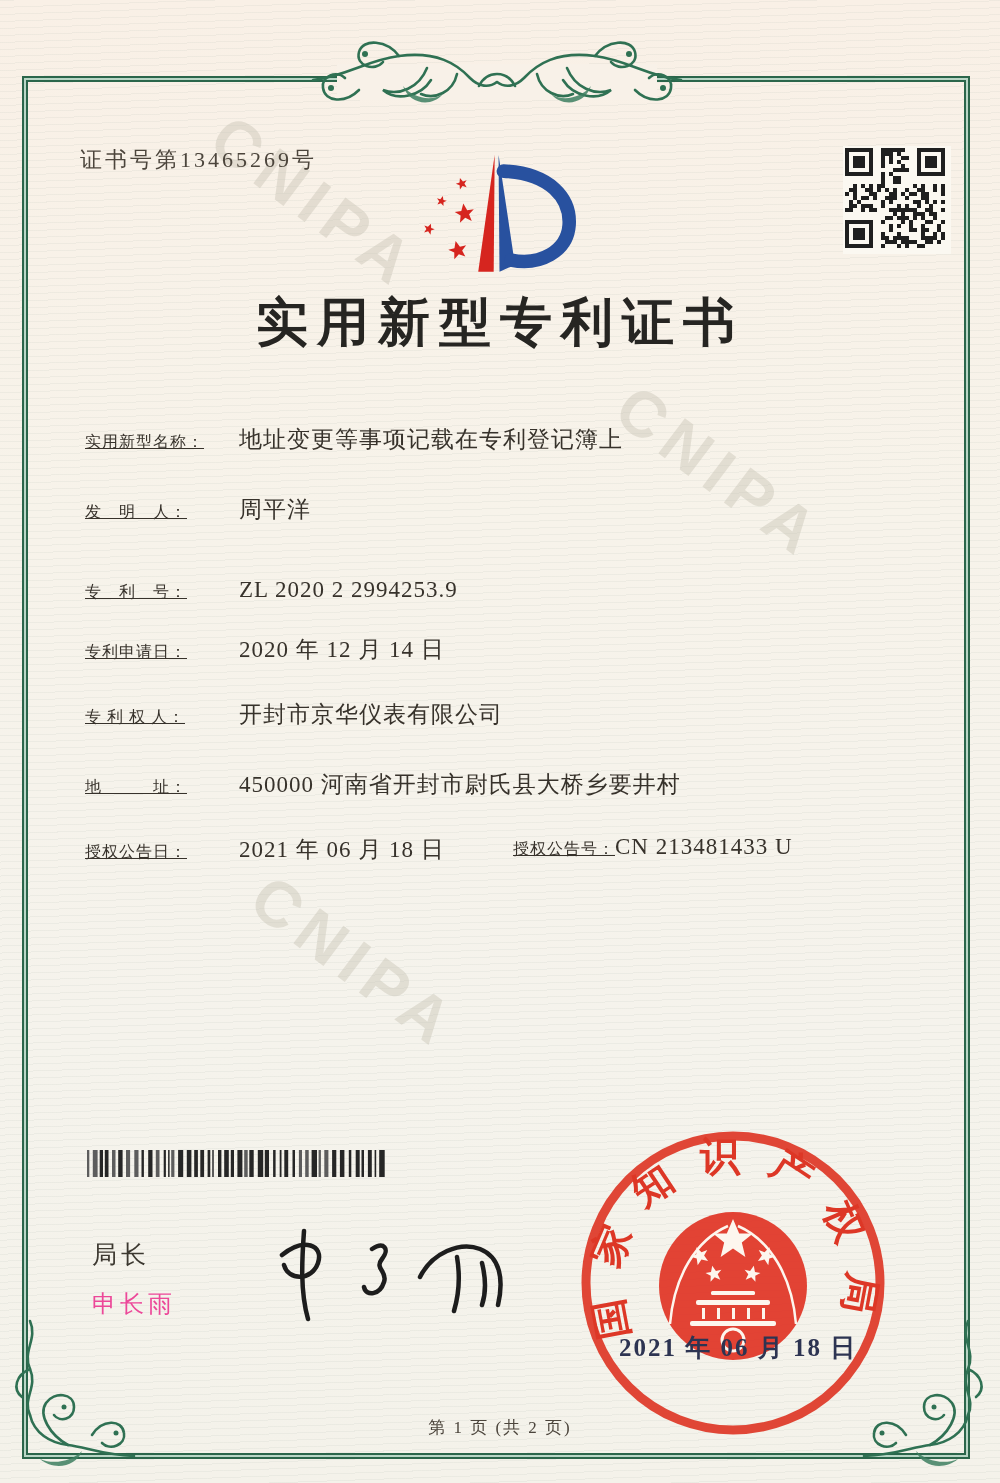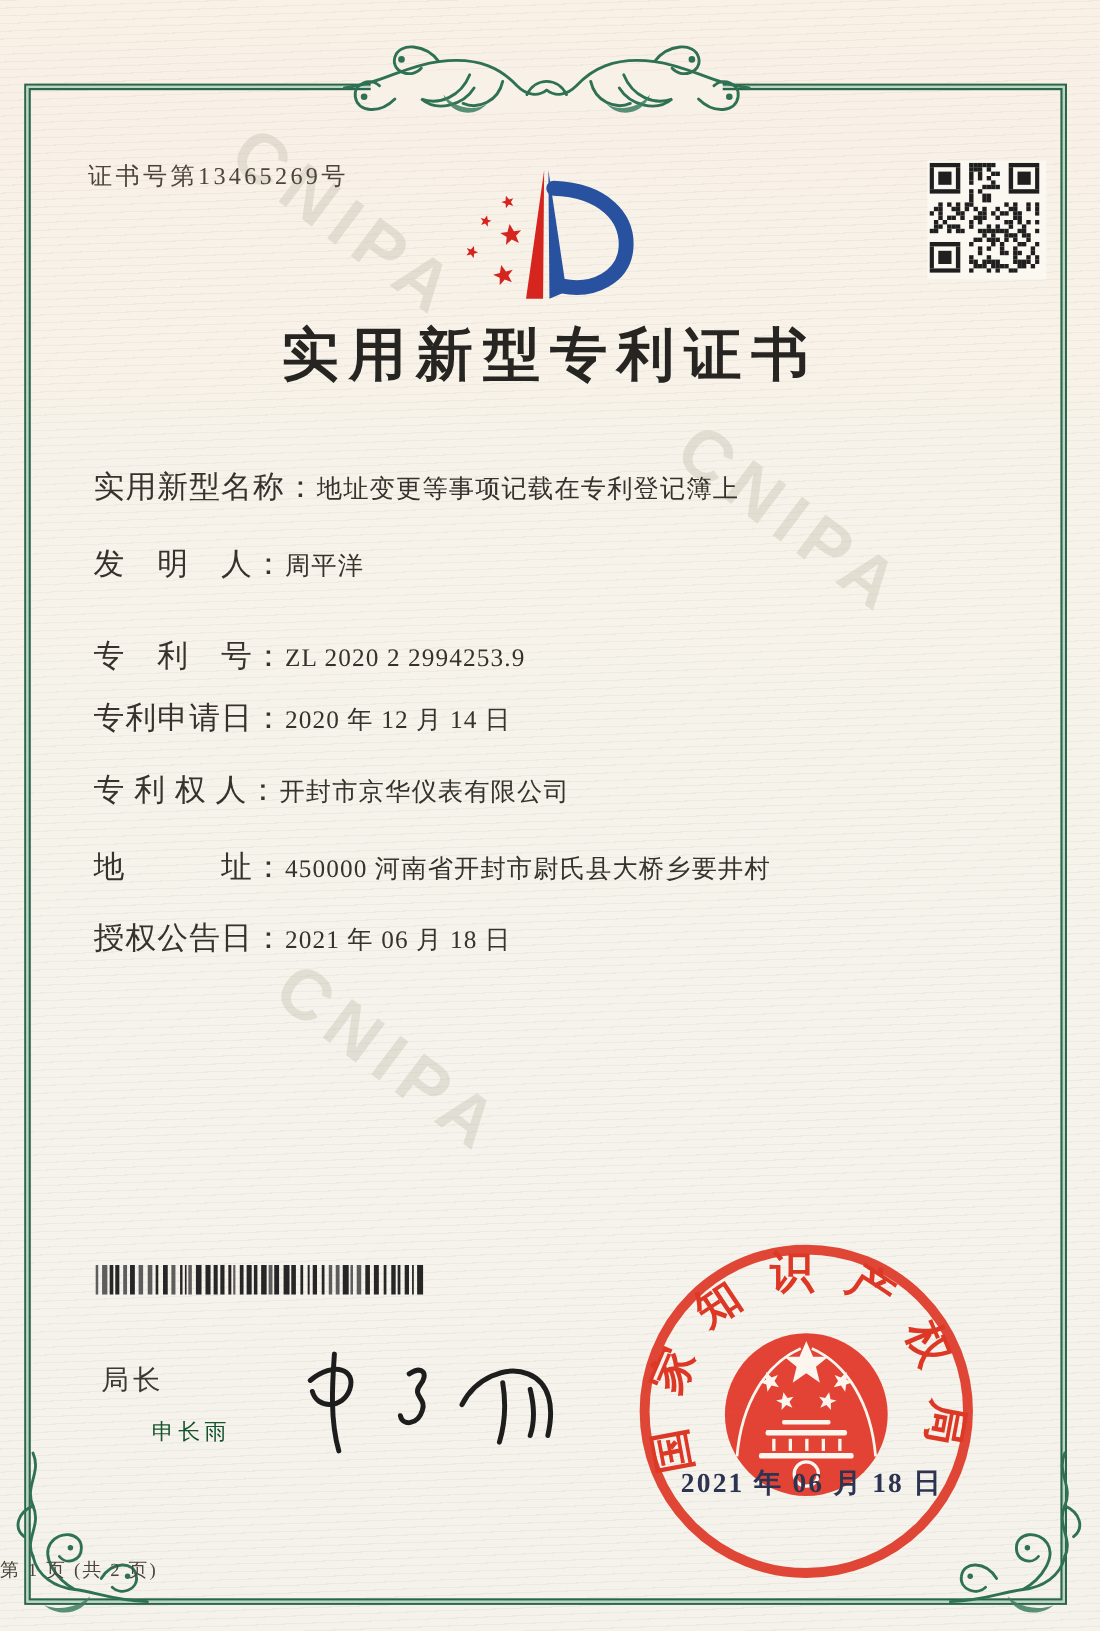--- a/index.html
+++ b/index.html
@@ -36,45 +36,45 @@
   .logo{position:absolute;left:402px;top:146px;}
   .qr{position:absolute;left:843px;top:146px;width:104px;height:104px;background:#fbf8f1;padding:2px;}
 
   .title{
     position:absolute;left:0;top:288px;width:1000px;text-align:center;
     font-size:52px;font-weight:bold;color:#262522;letter-spacing:9px;
   }
 
   .fields{position:absolute;left:85px;top:0;width:832px;}
   .frow{position:absolute;left:0;width:832px;white-space:nowrap;color:#37322b;}
-  .frow .lbl{display:inline-block;min-width:154px;font-size:28px;letter-spacing:1px;}
+  .frow .lbl{display:inline-block;min-width:154px;font-size:16px;letter-spacing:1px;text-decoration:underline;}
   .frow .val{font-size:23px;letter-spacing:1px;}
   .frow .pair2{position:absolute;left:428px;top:0;}
 
   .paras{position:absolute;left:85px;top:886px;width:833px;color:#3b362e;}
   .paras p{
     margin:0;font-size:21.5px;line-height:37px;text-indent:2em;
     text-align:justify;letter-spacing:1.5px;font-style:italic;
   }
 
   .barcode{position:absolute;left:85px;top:1150px;width:300px;height:27px;}
 
   .signer-title{position:absolute;left:92px;top:1238px;font-size:25px;color:#3c3830;letter-spacing:4px;}
-  .signer-name{position:absolute;left:92px;top:1288px;font-size:20px;color:#14532d;letter-spacing:4px;margin-left:46px;}
+  .signer-name{position:absolute;left:92px;top:1288px;font-size:24px;color:#ec4899;letter-spacing:4px;}
   .signature{position:absolute;left:252px;top:1218px;}
   .signature path{fill:none;stroke:#1d1d1d;stroke-width:4.5;stroke-linecap:round;stroke-linejoin:round;}
 
   .seal{position:absolute;left:578px;top:1128px;width:310px;height:310px;}
   .seal-date{
     position:absolute;left:598px;top:1331px;width:280px;text-align:center;
     font-size:25px;font-weight:bold;color:#2d3452;letter-spacing:2px;z-index:5;
   }
 
   .footer{
-    position:absolute;left:0;top:1416px;width:1000px;
+    position:absolute;left:0;top:1416px;width:1000px;text-align:center;
     font-size:17px;color:#4c453c;letter-spacing:2px;
   }
 </style>
 </head>
 <body>
 
 <div class="page">
 
   <div class="texture"></div>
 
@@ -348,20 +348,23 @@
       <span class="lbl">专利申请日：</span><span class="val">2020 年 12 月 14 日</span>
     </div>
     <div class="frow" style="top:699px;">
       <span class="lbl">专 利 权 人：</span><span class="val">开封市京华仪表有限公司</span>
     </div>
     <div class="frow" style="top:769px;">
       <span class="lbl">地　　　址：</span><span class="val">450000 河南省开封市尉氏县大桥乡要井村</span>
     </div>
     <div class="frow" style="top:834px;">
       <span class="lbl">授权公告日：</span><span class="val">2021 年 06 月 18 日</span>
+      <span class="pair2">
+        <span class="lbl" style="min-width:0;">授权公告号：</span><span class="val">CN 213481433 U</span>
+      </span>
     </div>
   </div>
 
   <div class="paras">
   </div>
 
   <svg class="barcode" viewBox="0 0 300 27">
       <rect x="2.0" y="0" width="2.3" height="27" fill="#5d5d5d"></rect>
       <rect x="7.8" y="0" width="4.8" height="27" fill="#5d5d5d"></rect>
       <rect x="14.7" y="0" width="3.3" height="27" fill="#262626"></rect>

